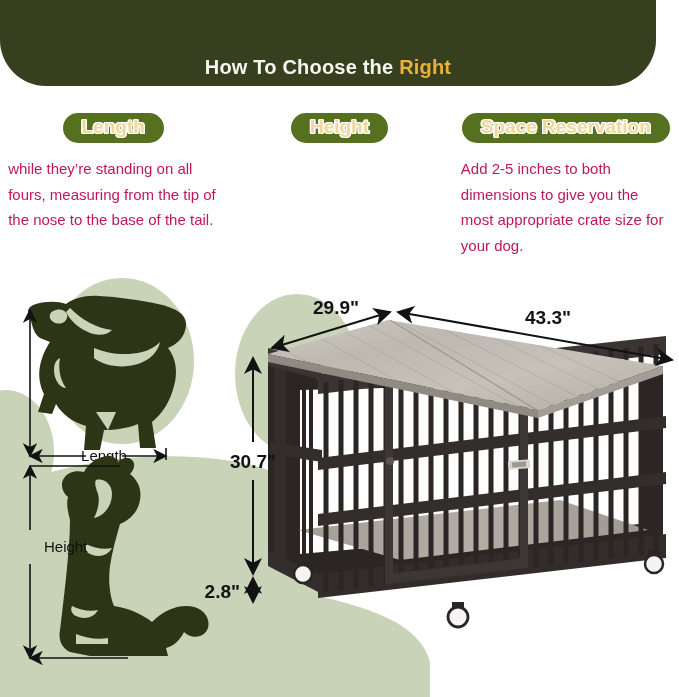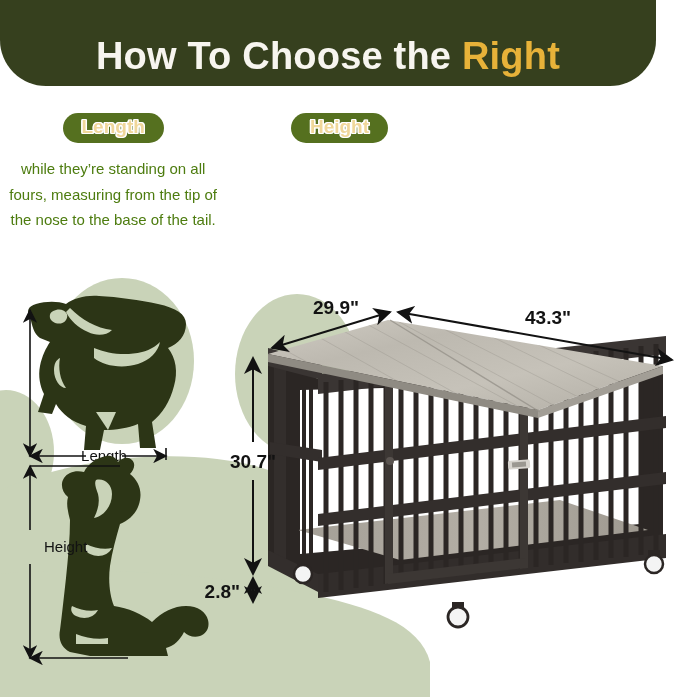--- a/index.html
+++ b/index.html
@@ -27,21 +27,21 @@
     border-radius: 0 0 46px 46px;
     box-sizing: border-box;
     display: flex;
     align-items: flex-end;
     justify-content: center;
     padding-bottom: 6px;
   }
   #header-title {
     text-align: center;
     color: #f7f5ef;
-    font-size: 38px;
+    font-size: 20px;
     font-weight: bold;
     line-height: 1.25;
     letter-spacing: 0.2px;
     padding: 0 14px;
     margin-top: 48px;
   }
   #header-title .accent { color: #e7b239; }
 
   
   #features {
@@ -75,22 +75,21 @@
        1.2px -1.2px 0 #ffffff,
       -1.2px  1.2px 0 #ffffff,
        1.2px  1.2px 0 #ffffff,
        0px   -1.4px 0 #ffffff,
        0px    1.4px 0 #ffffff,
       -1.4px  0px   0 #ffffff,
        1.4px  0px   0 #ffffff;
   }
   .feature-text {
     margin-top: 13px;
-    text-align: center;
-    color: #4d7c0f;
+    color: #be185d;
     font-size: 15px;
     line-height: 1.72;
     max-width: 210px;
   }
 
   
   #illustration {
     position: absolute;
     left: 0;
     top: 262px;
@@ -117,20 +116,24 @@
 
   <div class="feature-col">
     <div class="feature-badge">Length</div>
     <div class="feature-text">while they’re standing on all fours, measuring from the tip of the nose to the base of the tail.</div>
   </div>
 
   <div class="feature-col">
     <div class="feature-badge">Height</div>
   </div>
 
+  <div class="feature-col">
+    <div class="feature-badge">Space Reservation</div>
+    <div class="feature-text">Add 2-5 inches to both dimensions to give you the most appropriate crate size for your dog.</div>
+  </div>
 
 </div>
 
 <div id="illustration">
 <svg width="679" height="435" viewBox="0 0 679 435" xmlns="http://www.w3.org/2000/svg">
 
   <defs>
     <marker id="arrowEnd" markerWidth="9" markerHeight="9" refX="8" refY="4.5" orient="auto">
       <path d="M0,0 L9,4.5 L0,9 L2.4,4.5 Z" fill="#121212"></path>
     </marker>

